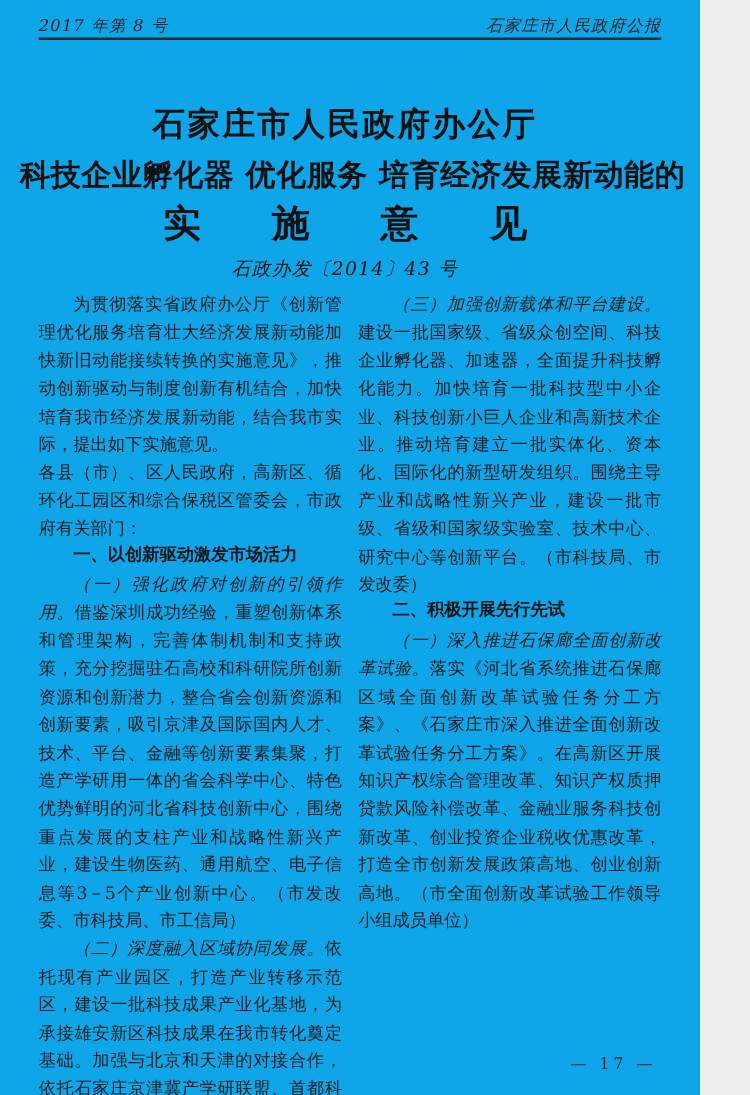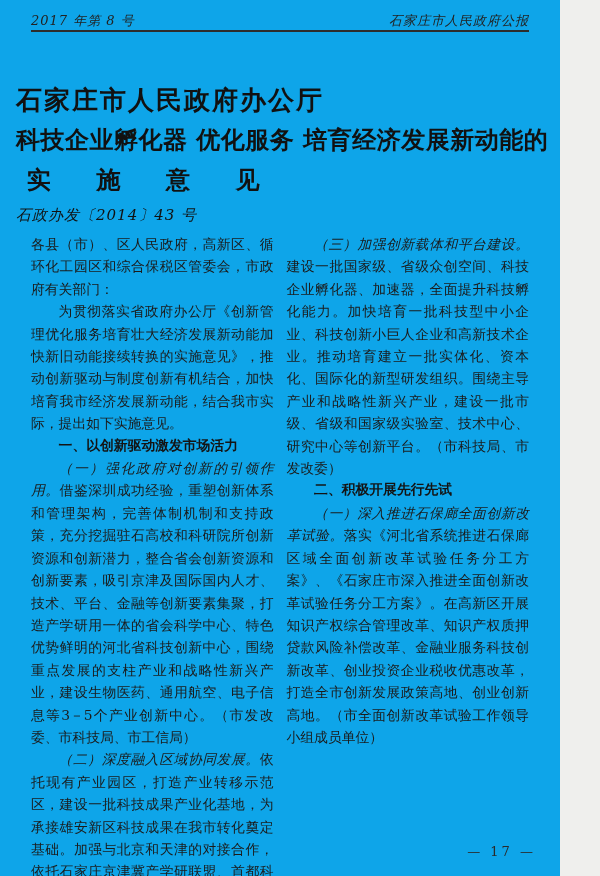--- a/index.html
+++ b/index.html
@@ -21,52 +21,52 @@
     display:flex; justify-content:space-between; align-items:baseline;
     font-size:13px; font-style:italic; letter-spacing:1px; color:#222;
   }
   .header-rule {
     position:absolute; top:30px; left:31px; right:31px;
     border-top:2.5px solid #2d2d2d;
   }
   
   .title-block {
     position:absolute; top:80px; left:16px; right:24px;
-    font-weight:bold; color:#111;
+    text-align:center; font-weight:bold; color:#111;
   }
   .title-line1 { font-size:26px; line-height:40px; letter-spacing:2px; }
   .title-line2 { font-size:24px; line-height:40px; letter-spacing:0.5px; white-space:nowrap; }
-  .title-line3 { font-size:24px; line-height:40px; letter-spacing:0.45em; text-indent:0.45em; }
+  .title-line3 { font-size:30px; line-height:40px; letter-spacing:0.45em; text-indent:0.45em; }
   .doc-number {
     font-size:15px; font-weight:normal; font-style:italic;
     margin-top:6px; letter-spacing:1px;
   }
   
   .columns {
     position:absolute; top:233px; left:31px; right:31px;
     display:flex; gap:13px;
   }
   .column {
     flex:1 1 50%;
     font-size:13.8px;
     line-height:22.4px;
     text-align:justify;
     text-justify:inter-ideograph;
     color:#1b1b1b;
   }
   .para { margin:0; text-indent:2em; }
   .para.opening, .para.continuation { text-indent:0; }
   .para.heading {
-    font-family:Liberation Sans, sans-serif;
+    font-family:Liberation Mono, monospace;
     font-weight:bold; color:#141414;
   }
   .seg-kaiti { font-style:italic; }
   
   .page-number {
-    position:absolute; top:844px; right:24px;
+    position:absolute; top:844px; right:35px;
     font-size:13px; letter-spacing:3px; color:#2a2a2a;
   }
 </style>
 </head>
 <body>
 
 <div class="page">
 
   <div class="page-header">
     <span>2017 年第 8 号</span>
@@ -76,22 +76,22 @@
 
   <div class="title-block">
     <div class="title-line1">石家庄市人民政府办公厅</div>
     <div class="title-line2">科技企业孵化器 优化服务 培育经济发展新动能的</div>
     <div class="title-line3">实　施　意　见</div>
     <div class="doc-number">石政办发〔2014〕43 号</div>
   </div>
 
   <div class="columns">
     <div class="column">
+        <p class="para paragraph"><span class="seg-normal">为贯彻落实省政府办公厅《创新管理优化服务培育壮大经济发展新动能加快新旧动能接续转换的实施意见》，推动创新驱动与制度创新有机结合，加快培育我市经济发展新动能，结合我市实际，提出如下实施意见。</span></p>
         <p class="para opening"><span class="seg-normal">各县（市）、区人民政府，高新区、循环化工园区和综合保税区管委会，市政府有关部门：</span></p>
-        <p class="para paragraph"><span class="seg-normal">为贯彻落实省政府办公厅《创新管理优化服务培育壮大经济发展新动能加快新旧动能接续转换的实施意见》，推动创新驱动与制度创新有机结合，加快培育我市经济发展新动能，结合我市实际，提出如下实施意见。</span></p>
         <p class="para heading"><span class="seg-heading">一、以创新驱动激发市场活力</span></p>
         <p class="para paragraph"><span class="seg-kaiti">（一）强化政府对创新的引领作用。</span><span class="seg-normal">借鉴深圳成功经验，重塑创新体系和管理架构，完善体制机制和支持政策，充分挖掘驻石高校和科研院所创新资源和创新潜力，整合省会创新资源和创新要素，吸引京津及国际国内人才、技术、平台、金融等创新要素集聚，打造产学研用一体的省会科学中心、特色优势鲜明的河北省科技创新中心，围绕重点发展的支柱产业和战略性新兴产业，建设生物医药、通用航空、电子信息等3－5个产业创新中心。（市发改委、市科技局、市工信局）</span></p>
         <p class="para paragraph"><span class="seg-kaiti">（二）深度融入区域协同发展。</span><span class="seg-normal">依托现有产业园区，打造产业转移示范区，建设一批科技成果产业化基地，为承接雄安新区科技成果在我市转化奠定基础。加强与北京和天津的对接合作，依托石家庄京津冀产学研联盟、首都科技条件平台石家庄</span></p>
       </div>
     <div class="column">
         <p class="para paragraph"><span class="seg-kaiti">（三）加强创新载体和平台建设。</span><span class="seg-normal">建设一批国家级、省级众创空间、科技企业孵化器、加速器，全面提升科技孵化能力。加快培育一批科技型中小企业、科技创新小巨人企业和高新技术企业。推动培育建立一批实体化、资本化、国际化的新型研发组织。围绕主导产业和战略性新兴产业，建设一批市级、省级和国家级实验室、技术中心、研究中心等创新平台。（市科技局、市发改委）</span></p>
         <p class="para heading"><span class="seg-heading">二、积极开展先行先试</span></p>
         <p class="para paragraph"><span class="seg-kaiti">（一）深入推进石保廊全面创新改革试验。</span><span class="seg-normal">落实《河北省系统推进石保廊区域全面创新改革试验任务分工方案》、《石家庄市深入推进全面创新改革试验任务分工方案》。在高新区开展知识产权综合管理改革、知识产权质押贷款风险补偿改革、金融业服务科技创新改革、创业投资企业税收优惠改革，打造全市创新发展政策高地、创业创新高地。（市全面创新改革试验工作领导小组成员单位）</span></p>
       </div>
   </div>

